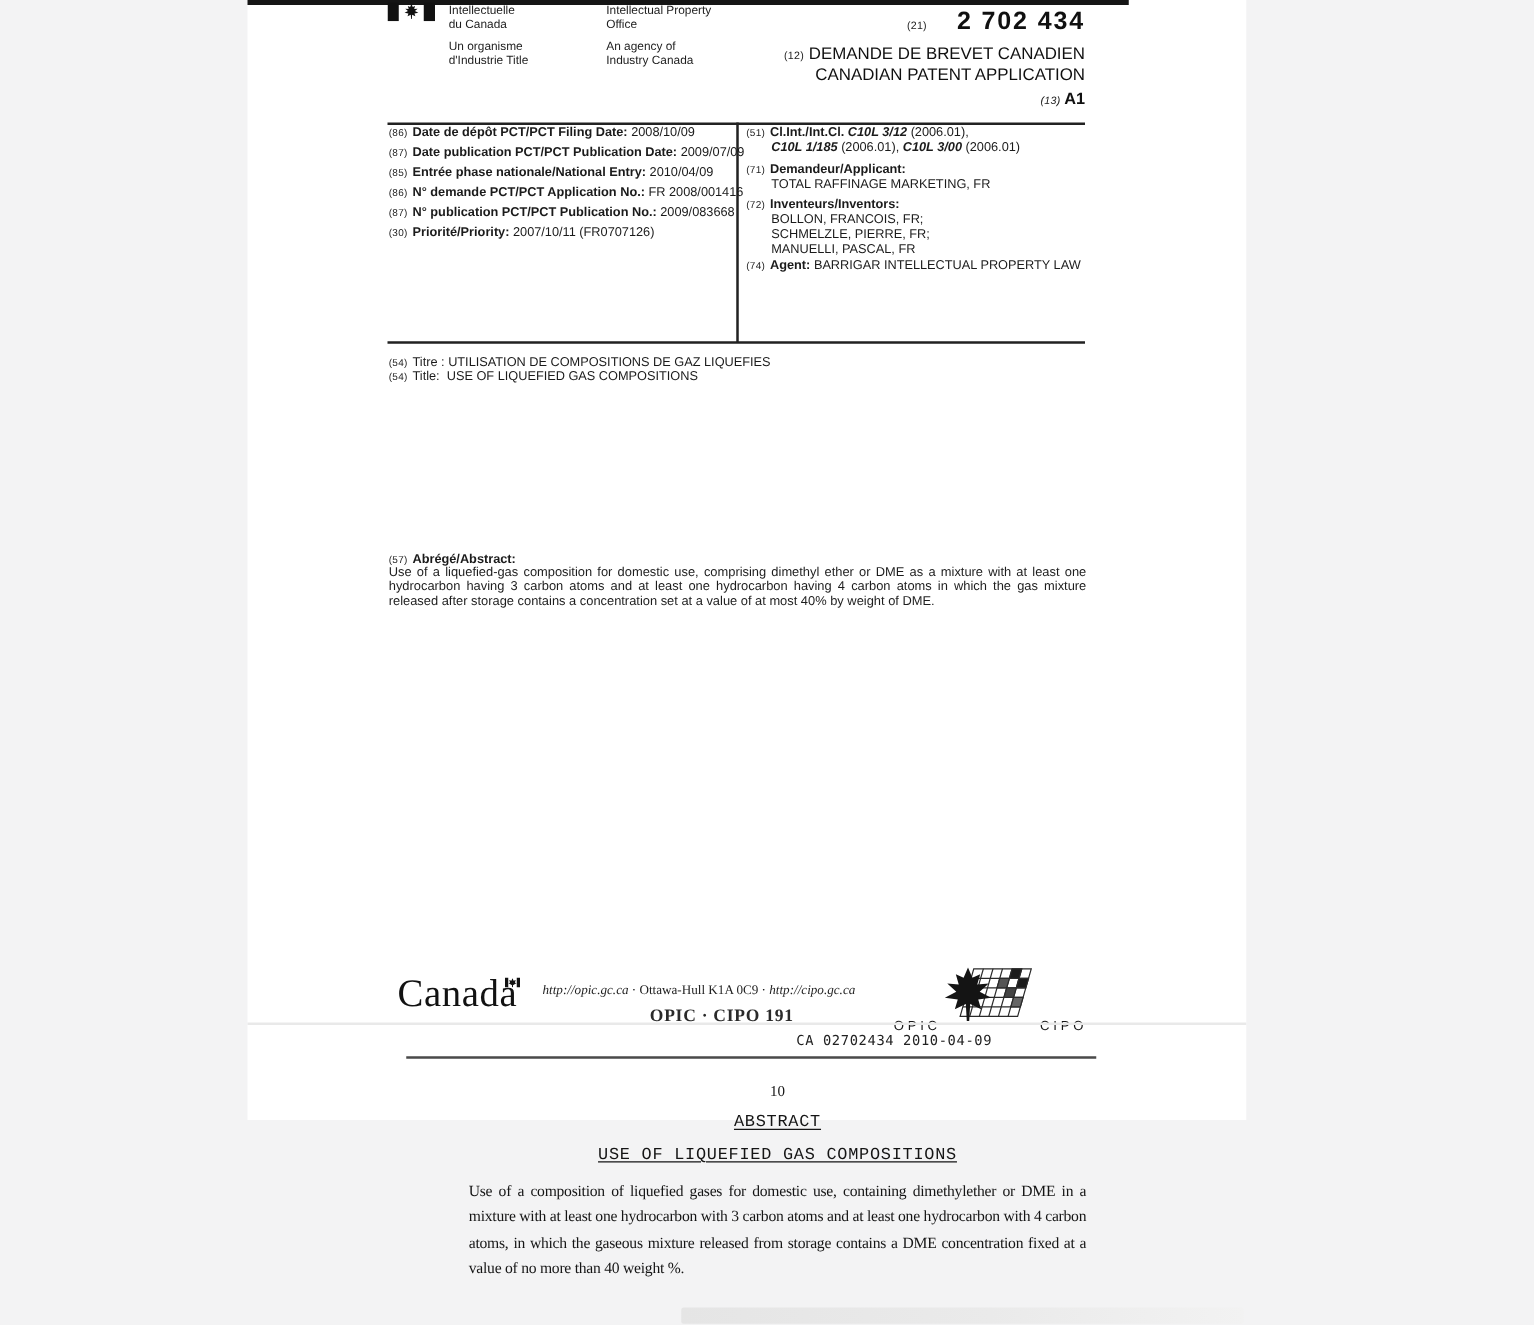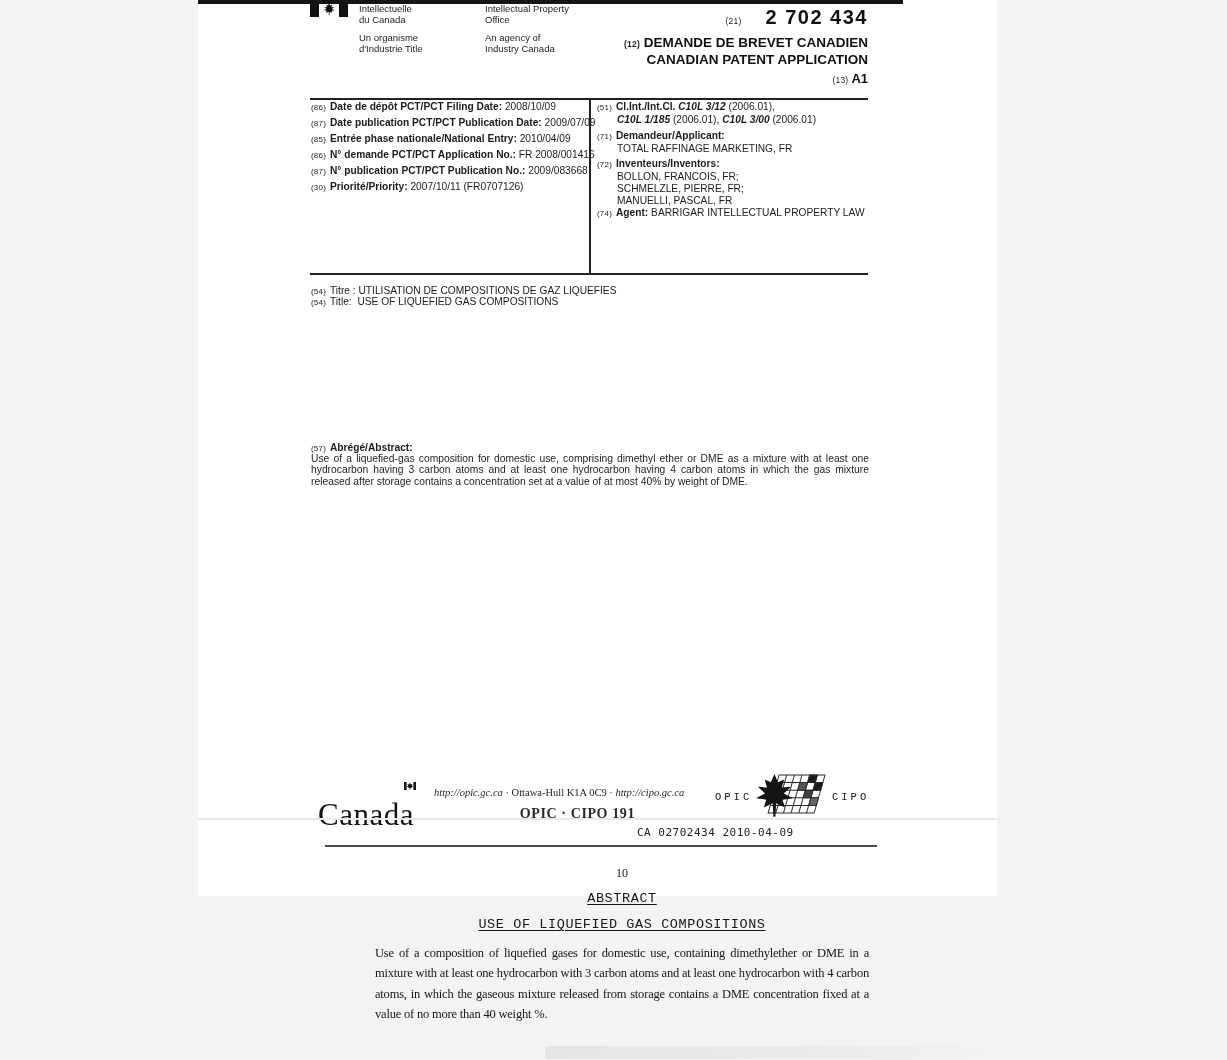--- a/index.html
+++ b/index.html
@@ -17,40 +17,40 @@
   }
   .abs{position:absolute;}
   
   .top-edge{left:0;top:0;width:705px;height:4px;background:#151515;}
   .org-col{font-size:9.5px;line-height:11px;color:#1c1c1c;}
   .org-gap{height:7px;}
   .hdr-right{right:129px;top:6px;text-align:right;white-space:nowrap;}
   .code{font-size:8.5px;color:#222;letter-spacing:0.2px;}
   .pubno{font-size:20px;font-weight:bold;letter-spacing:1.5px;color:#101010;}
   .pubno .code{margin-right:24px;font-weight:normal;}
-  .doctype{font-size:13.5px;font-weight:bold;line-height:16px;color:#101010;margin-top:6px;}
+  .doctype{font-size:13.5px;font-weight:normal;line-height:16px;color:#101010;margin-top:6px;}
   .kind{font-size:13px;font-weight:bold;margin-top:3px;color:#101010;}
-  .kind .code{font-weight:normal;margin-right:3px;}
+  .kind .code{font-weight:normal;margin-right:3px;font-style:italic;}
   
   .rule-h{background:#222;height:1.6px;}
   .rule-v{background:#222;width:1.6px;}
   .frow{font-size:10.2px;line-height:12px;white-space:nowrap;}
   .frow .code{display:inline-block;width:19px;font-size:8px;}
   .frow .lbl{font-weight:bold;}
   .indent{padding-left:20px;}
   .bi{font-weight:bold;font-style:italic;}
   
   .title-line{font-size:10.2px;line-height:11.5px;white-space:nowrap;}
   .title-line .code{display:inline-block;width:19px;font-size:8px;}
   .abst{font-size:10.3px;line-height:11.4px;text-align:justify;color:#1d1d1d;}
   .wordmark{font-family:"Liberation Serif",serif;font-size:31px;color:#121212;letter-spacing:0.5px;}
   .addr{font-family:"Liberation Serif",serif;font-size:10.5px;color:#1d1d1d;white-space:nowrap;}
   .addr i{font-style:italic;}
   .opic191{font-family:"Liberation Serif",serif;font-size:14px;letter-spacing:0.6px;color:#2a2a2a;text-align:right;font-weight:bold;}
-  .logotxt{font-family:Liberation Mono, monospace;font-size:10.5px;letter-spacing:3px;color:#161616;}
+  .logotxt{font-family:Liberation Sans, sans-serif;font-size:10.5px;letter-spacing:3px;color:#161616;margin-top:24px;}
   .faint-line{background:#e9e9e9;height:2px;}
   .stamp{font-family:"DejaVu Sans Mono","Liberation Mono",monospace;font-size:11px;letter-spacing:0.5px;color:#222;white-space:nowrap;}
   .dark-line{background:#4a4a4a;height:1.5px;}
   
   .pg10{left:177px;width:494px;font-family:"Liberation Serif",serif;color:#151515;}
   .pgnum{text-align:center;font-size:12px;}
   .h-under{text-align:center;font-size:13.5px;letter-spacing:0.6px;text-decoration:underline;text-underline-offset:2px;font-family:Liberation Mono, monospace;}
   .body10{font-size:12.5px;line-height:20.3px;letter-spacing:-0.2px;text-align:justify;}
   .shadow-bar{background:linear-gradient(90deg,#e5e5e5 0%,#eaeaea 55%,#f2f2f2 100%);border-radius:2px;}
 </style>
@@ -142,21 +142,21 @@
   </div>
   <div class="abs title-line" style="left:113px;top:296px;">
     <span class="code">(54)</span><span>Title:</span>&nbsp; <span>USE OF LIQUEFIED GAS COMPOSITIONS</span>
   </div>
 
   <div class="abs frow" style="left:113px;top:442px;">
     <span class="code">(57)</span><span class="lbl">Abrégé/Abstract:</span>
   </div>
   <div class="abs abst" style="left:113px;top:453px;width:558px;">Use of a liquefied-gas composition for domestic use, comprising dimethyl ether or DME as a mixture with at least one hydrocarbon having 3 carbon atoms and at least one hydrocarbon having 4 carbon atoms in which the gas mixture released after storage contains a concentration set at a value of at most 40% by weight of DME.</div>
 
-  <div class="abs wordmark" style="left:120px;top:777px;margin-top:20px;">
+  <div class="abs wordmark" style="left:120px;top:777px;">
     <span>Canada</span>
   </div>
   <svg class="abs" style="left:206px;top:782px;" width="12" height="8" viewBox="0 0 12 8">
     <rect x="0" y="0" width="2.6" height="8" fill="#111"></rect>
     <rect x="9.4" y="0" width="2.6" height="8" fill="#111"></rect>
     <path fill="#111" d="M6 0.5 L6.9 2.6 L8.6 1.9 L7.9 4.1 L9.3 4.3 L6.4 6.2 L6.4 7.8 L5.6 7.8 L5.6 6.2 L2.7 4.3 L4.1 4.1 L3.4 1.9 L5.1 2.6 Z"></path>
   </svg>
 
   <div class="abs addr" style="left:236px;top:787px;">
     <i>http://opic.gc.ca</i>

